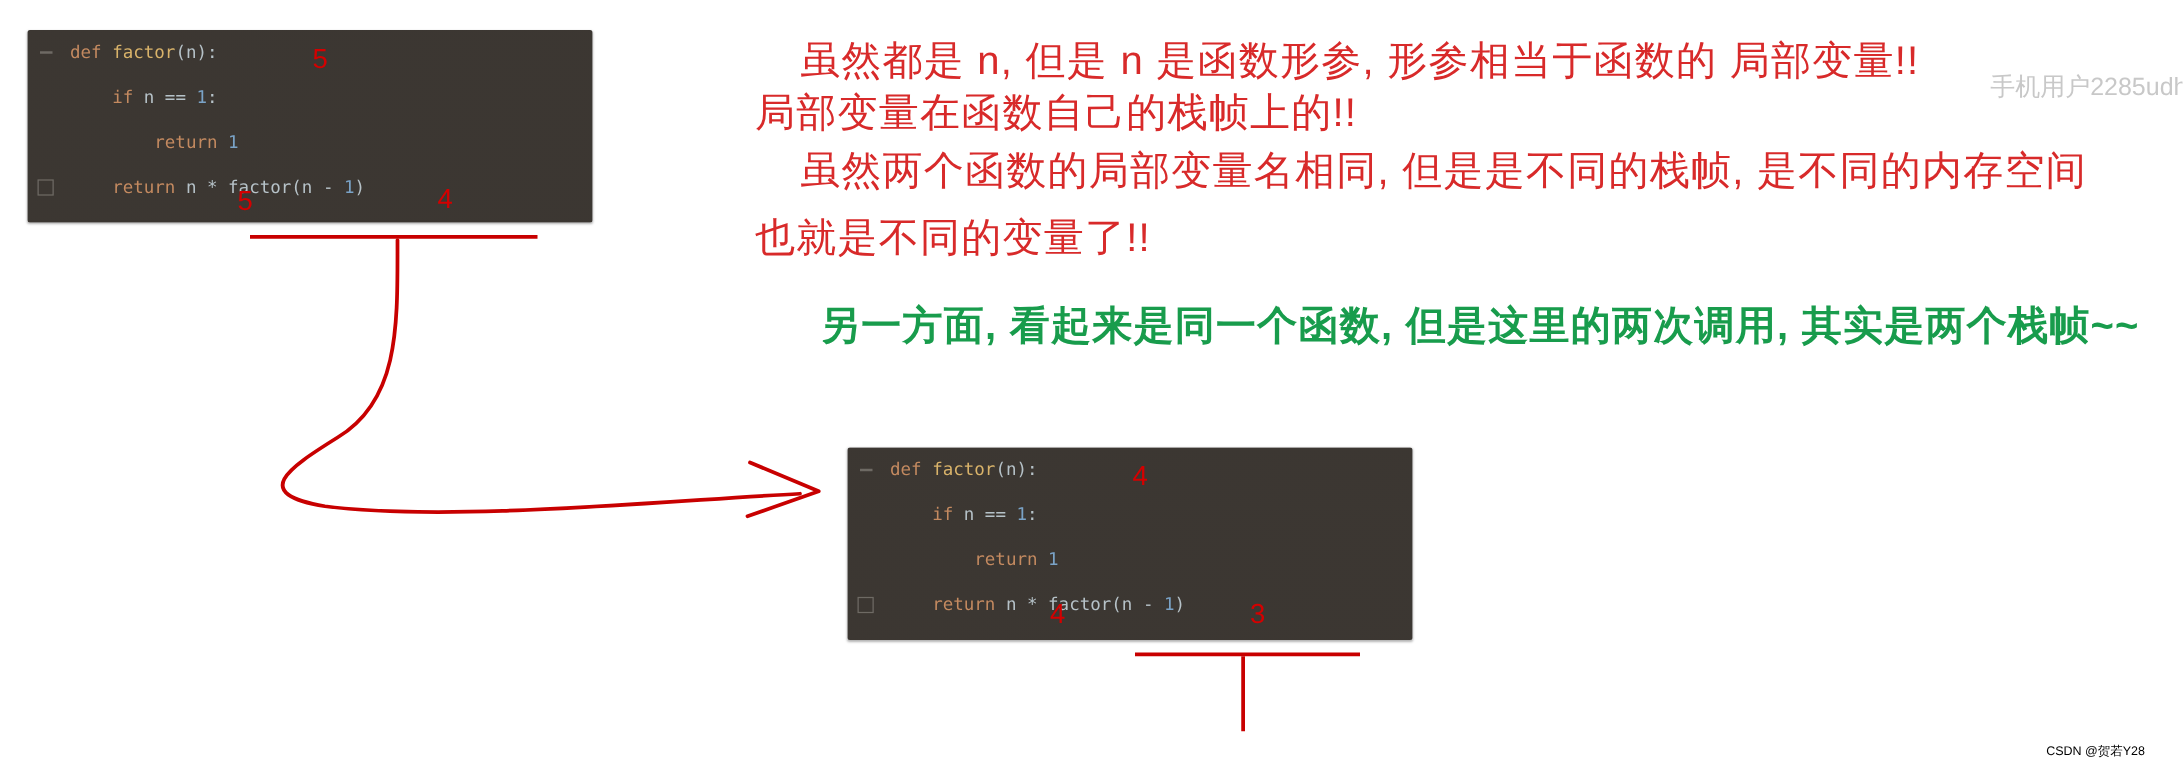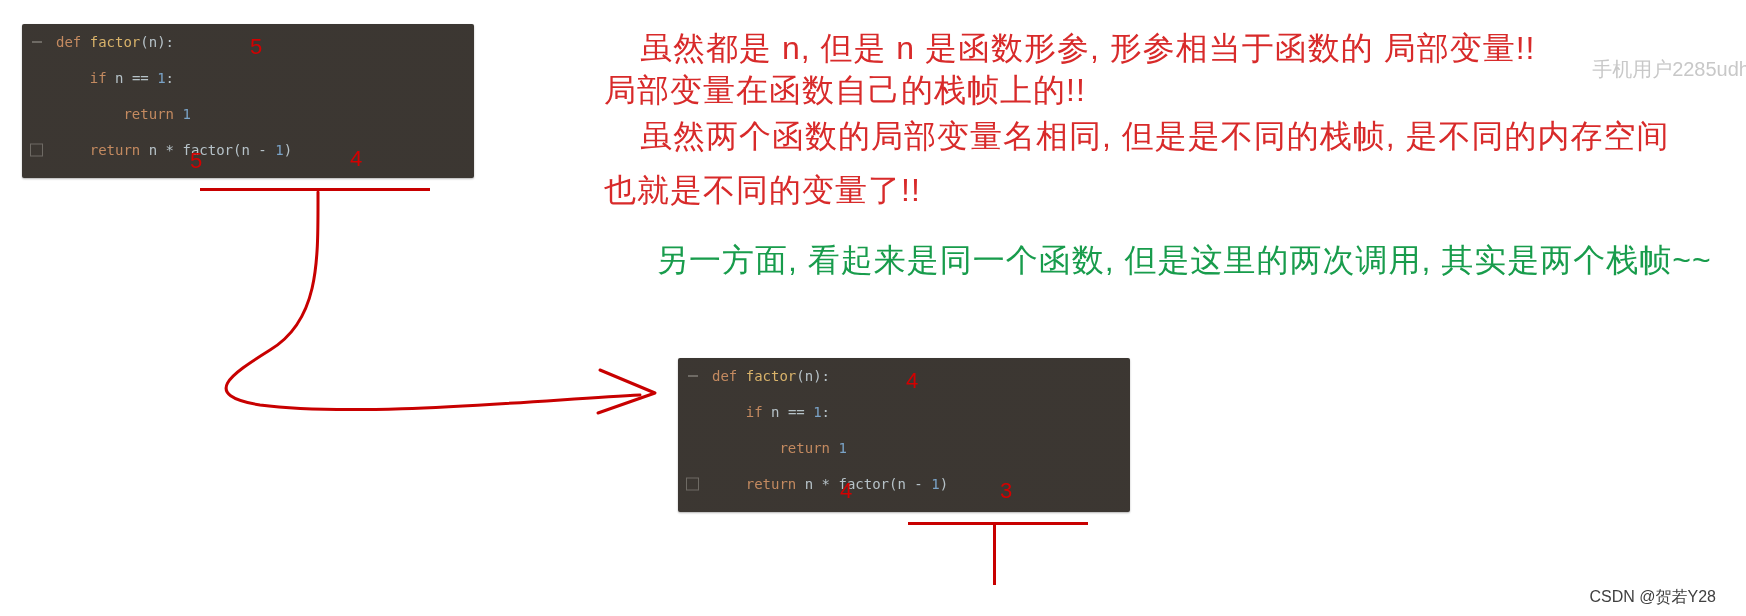--- a/index.html
+++ b/index.html
@@ -75,22 +75,22 @@
   .green-text { color: #189c4c; }
 
   .watermark-top {
     position: absolute;
     color: #c8c8c8;
     font-size: 20px;
     white-space: nowrap;
   }
   .watermark-bottom {
     position: absolute;
-    color: #404040;
-    font-size: 16px;
+    color: #000000;
+    font-size: 10px;
   }
   .watermark-diag {
     position: absolute;
     color: rgba(170,170,170,0.18);
     font-size: 40px;
     transform: rotate(-28deg);
     font-weight: bold;
   }
 
   svg.arrow {
@@ -134,17 +134,17 @@
            C 230 375, 200 395, 260 405
            C 360 418, 540 400, 640 395" stroke="#c80000" stroke-width="3" fill="none" stroke-linecap="round"></path>
   <path d="M 600 370 L 655 393 L 598 413" stroke="#c80000" stroke-width="3" fill="none" stroke-linecap="round" stroke-linejoin="round"></path>
 </svg>
 
 <div class="commentary red-text" style="left:640px; top:28px;">虽然都是 n, 但是 n 是函数形参, 形参相当于函数的 局部变量!!</div>
 <div class="commentary red-text" style="left:604px; top:70px;">局部变量在函数自己的栈帧上的!!</div>
 <div class="commentary red-text" style="left:640px; top:116px;">虽然两个函数的局部变量名相同, 但是是不同的栈帧, 是不同的内存空间</div>
 <div class="commentary red-text" style="left:604px; top:170px;">也就是不同的变量了!!</div>
 
-<div class="commentary green-text" style="left:656px; top:240px;">另一方面, 看起来是同一个函数, 但是这里的两次调用, 其实是两个栈帧~~</div>
+<div class="commentary green-text" style="left:656px; top:240px;font-weight:bold;">另一方面, 看起来是同一个函数, 但是这里的两次调用, 其实是两个栈帧~~</div>
 
 <div class="watermark-top" style="right:-4px; top:56px;">手机用户2285udh</div>
 <div class="watermark-bottom" style="right:30px; bottom:8px;">CSDN @贺若Y28</div>
 <div class="watermark-diag" style="left:400px; top:520px;"></div>
 
 </body></html>

